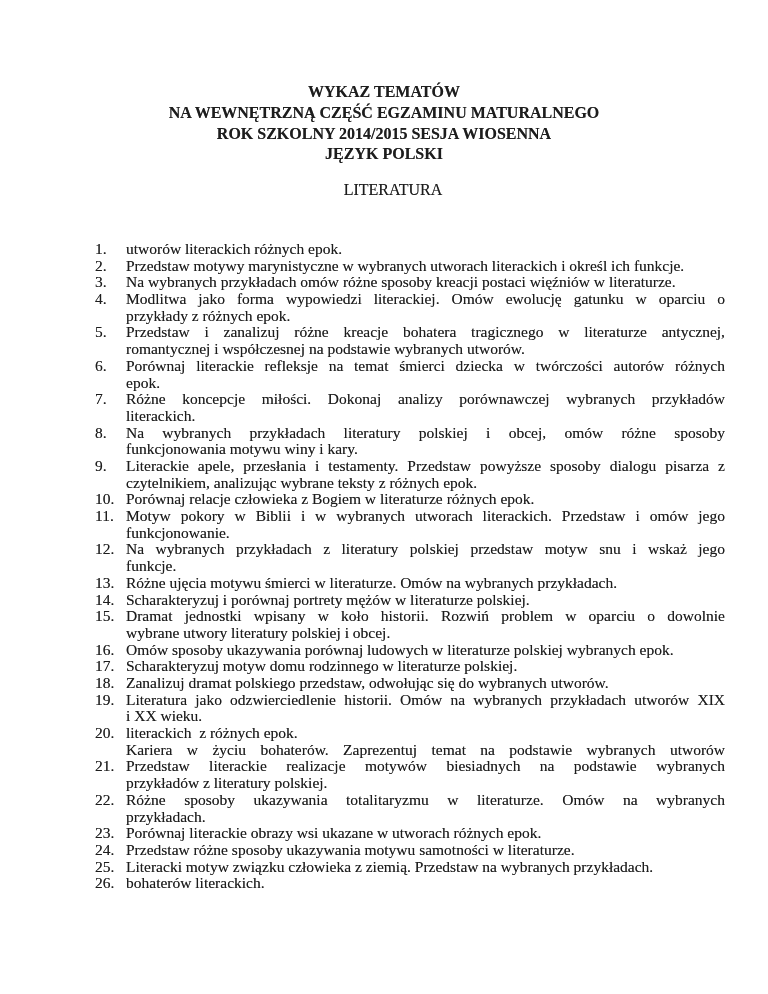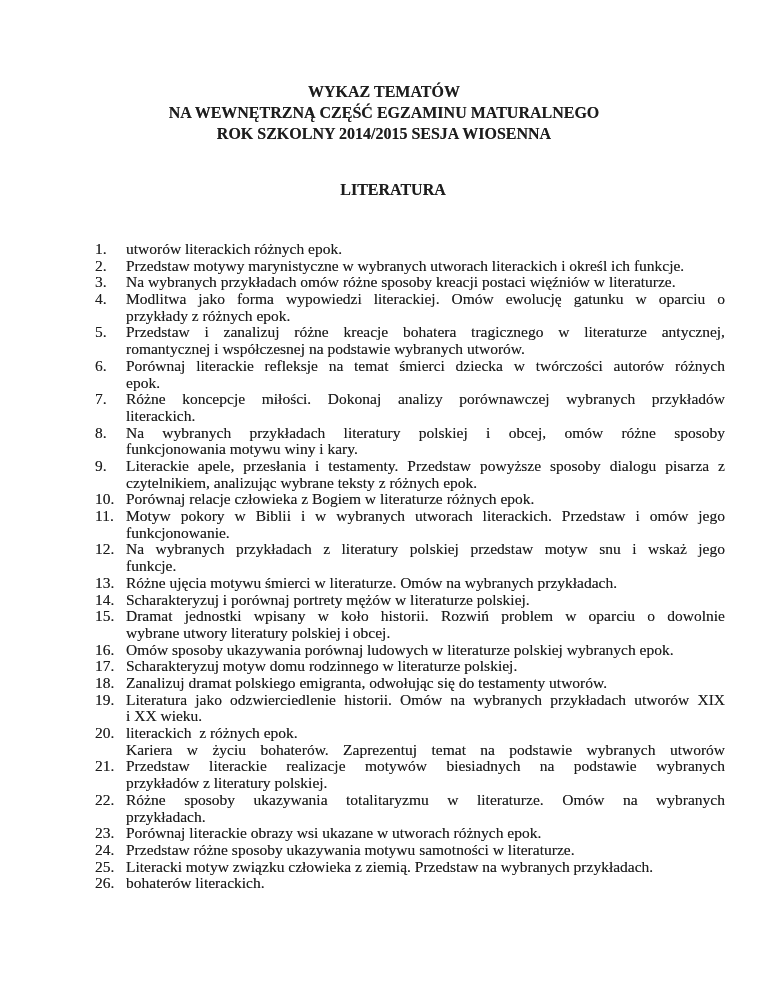--- a/index.html
+++ b/index.html
@@ -20,21 +20,21 @@
     text-align: center;
     font-weight: bold;
     font-size: 16px;
     line-height: 20.8px;
   }
   .section-title {
     position: absolute;
     left: 18px; right: 0;
     top: 181px;
     text-align: center;
-    font-weight: bold;
+    font-weight: normal;
     font-size: 16px;
     line-height: 18px;
   }
   .topics-list {
     position: absolute;
     left: 95px;
     top: 241px;
     width: 630px;
     font-size: 15.5px;
     line-height: 16.7px;
@@ -56,20 +56,21 @@
 </style>
 </head>
 <body>
 
 <div class="page">
 
   <div class="doc-header">
     <div>WYKAZ TEMATÓW</div>
     <div>NA WEWNĘTRZNĄ CZĘŚĆ EGZAMINU MATURALNEGO</div>
     <div>ROK SZKOLNY 2014/2015 SESJA WIOSENNA</div>
+    <div>JĘZYK POLSKI</div>
   </div>
 
   <div class="section-title">LITERATURA</div>
 
   <div class="topics-list">
 
       <div class="topic">
         <div class="topic-num">1.</div>
         <div class="topic-text">
           <div class="topic-line">utworów literackich różnych epok.</div>
@@ -193,21 +194,21 @@
       <div class="topic">
         <div class="topic-num">17.</div>
         <div class="topic-text">
           <div class="topic-line">Scharakteryzuj motyw domu rodzinnego w literaturze polskiej.</div>
         </div>
       </div>
 
       <div class="topic">
         <div class="topic-num">18.</div>
         <div class="topic-text">
-          <div class="topic-line">Zanalizuj dramat polskiego emigranta, odwołując się do testamenty utworów.</div>
+          <div class="topic-line">Zanalizuj dramat polskiego przedstaw, odwołując się do wybranych utworów.</div>
         </div>
       </div>
 
       <div class="topic">
         <div class="topic-num">19.</div>
         <div class="topic-text">
           <div class="topic-line justified">Literatura jako odzwierciedlenie historii. Omów na wybranych przykładach utworów XIX</div>
           <div class="topic-line">i XX wieku.</div>
         </div>
       </div>

